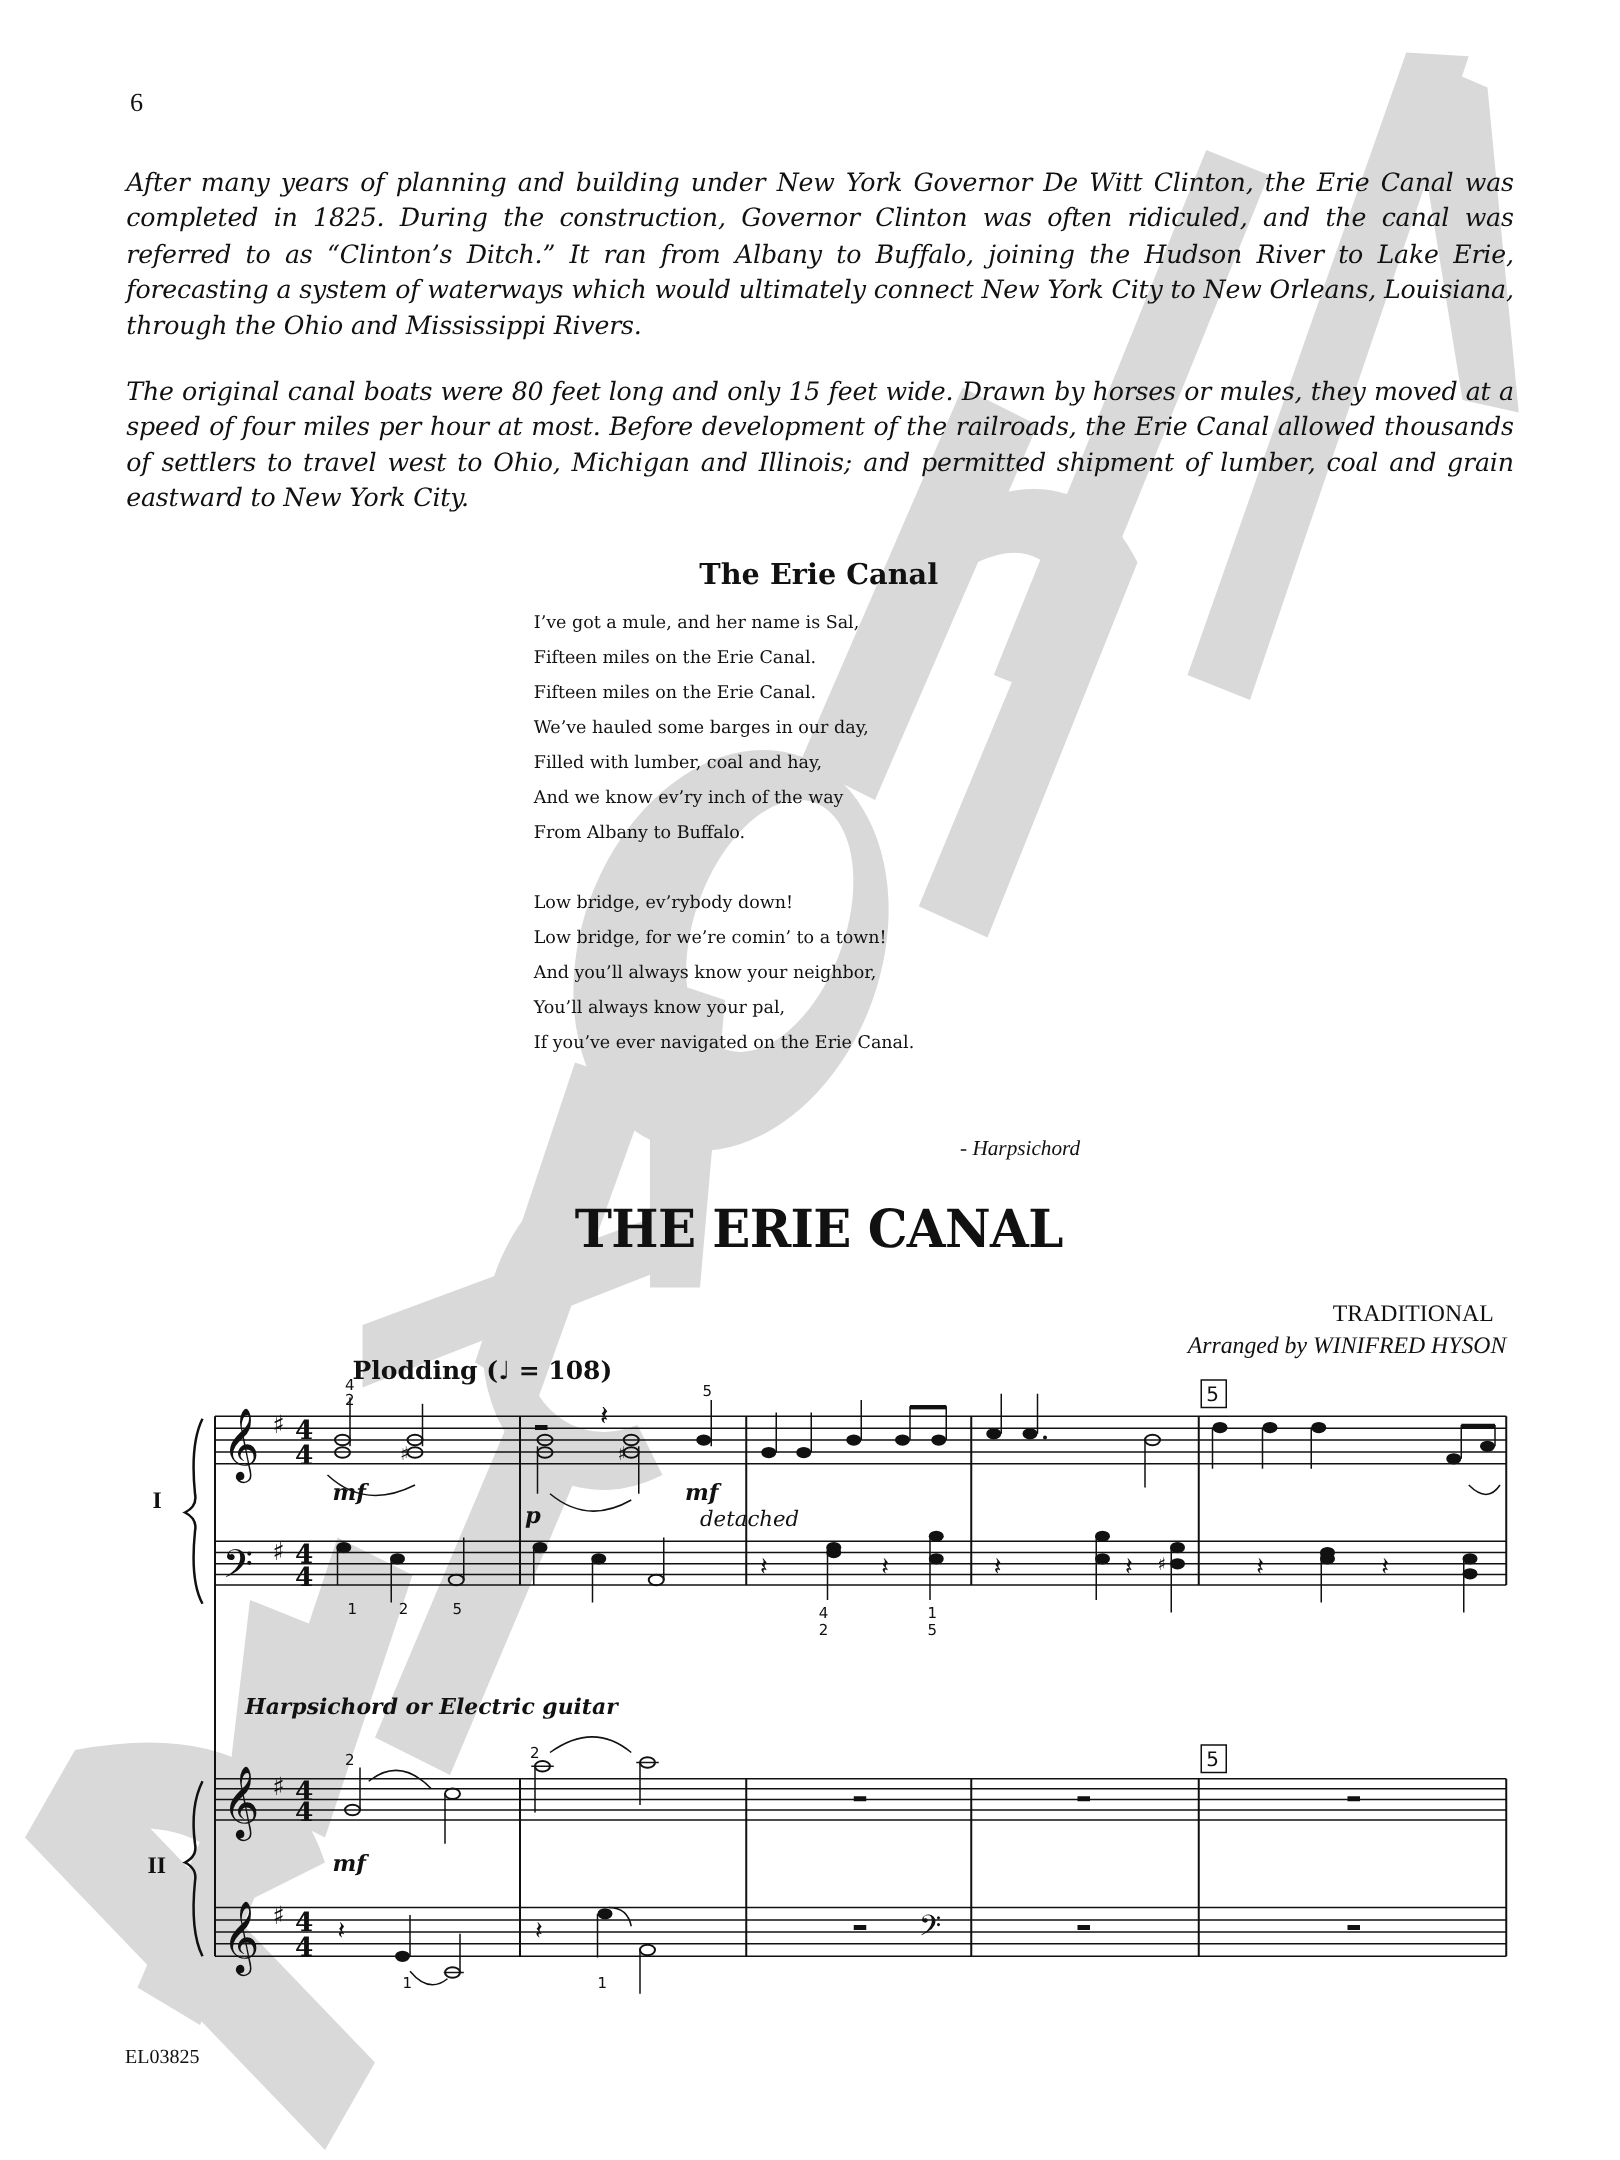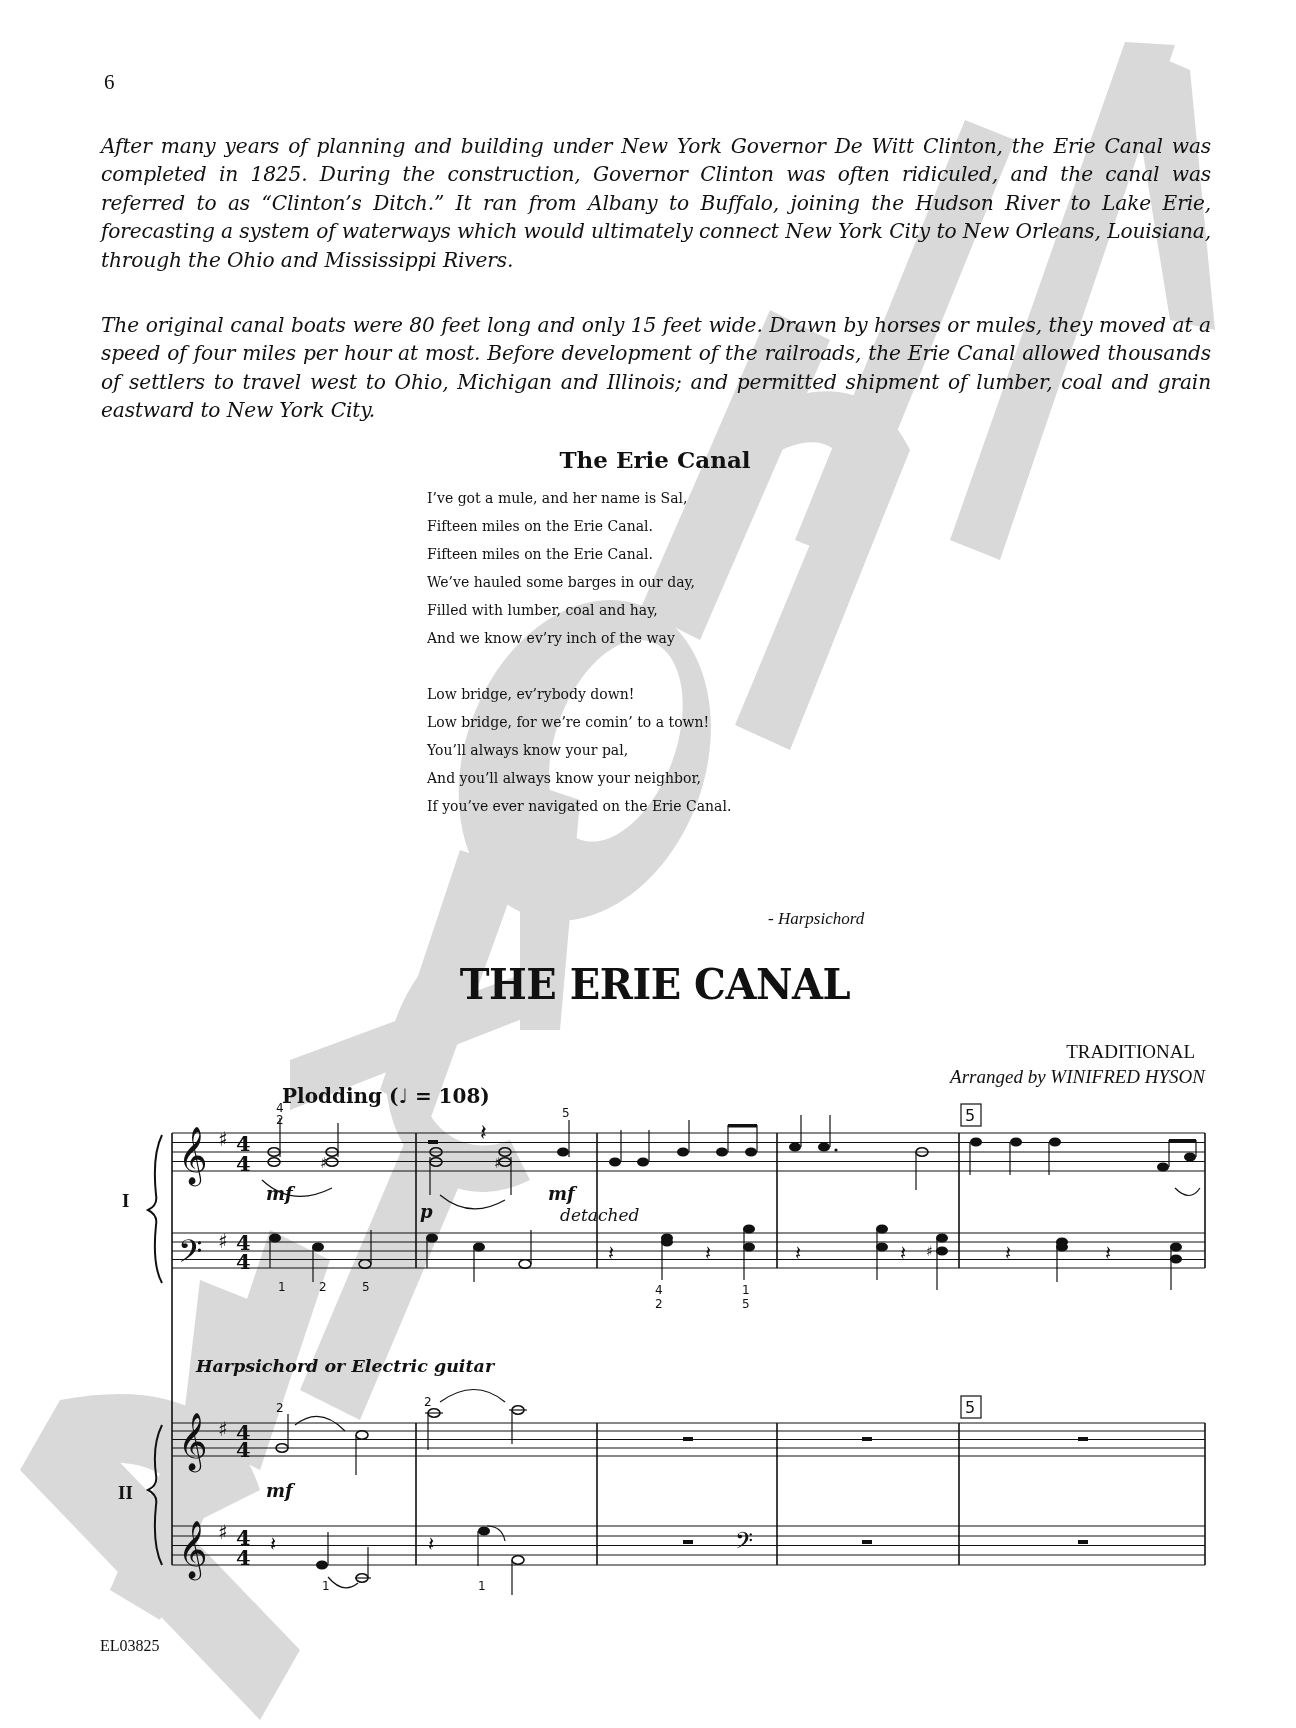--- a/index.html
+++ b/index.html
@@ -1,21 +1,21 @@
 <!DOCTYPE html>
 <html><head>
 <meta charset="utf-8">
 <style>
   html, body { margin: 0; padding: 0; background: #ffffff; }
   body { width: 1296px; height: 1728px; position: relative; overflow: hidden; font-family: "DejaVu Serif", serif; color: #111; }
   .abs { position: absolute; }
   .page-number { left: 104px; top: 70px; font-size: 21px; font-family: "Liberation Serif", serif; }
   .para { left: 101px; width: 1110px; font-family: "DejaVu Serif", serif; font-style: italic; font-size: 20.2px; line-height: 28.4px; text-align: justify; text-align-last: left; letter-spacing: -0.15px; }
   .para1 { top: 132px; }
-  .para2 { top: 299px; margin-top: 12px; }
+  .para2 { top: 299px; }
   .poem-title { left: 0; width: 1310px; top: 446px; text-align: center; font-weight: bold; font-size: 23px; font-family: "DejaVu Serif", serif; }
   .poem { left: 427px; top: 484px; font-size: 14px; line-height: 28px; font-family: "DejaVu Serif", serif; }
   .poem .gap { height: 28px; }
   .attribution { left: 768px; top: 909px; font-size: 17px; font-style: italic; font-family: "Liberation Serif", serif; }
   .song-title { left: 0; width: 1310px; top: 960px; text-align: center; font-size: 40px; font-weight: bold; font-family: "DejaVu Serif", serif; letter-spacing: -0.5px; transform: scaleY(1.05); }
   .composer { right: 101px; top: 1041px; text-align: left; font-family: "Liberation Serif", serif; font-size: 19px; }
   .arranger { right: 91px; top: 1066px; font-family: "Liberation Serif", serif; font-style: italic; font-size: 19px; }
   .tempo { left: 241px; top: 1084px; font-weight: bold; font-size: 20px; font-family: "DejaVu Serif", serif; margin-left: 41px; }
   .instrument-label { left: 196px; top: 1356px; font-weight: bold; font-style: italic; font-size: 17.5px; font-family: "DejaVu Serif", serif; }
   .part-label { font-weight: bold; font-size: 19px; font-family: "Liberation Serif", serif; }
@@ -63,25 +63,26 @@
 <div class="abs para para2">The original canal boats were 80 feet long and only 15 feet wide. Drawn by horses or mules, they moved at a speed of four miles per hour at most. Before development of the railroads, the Erie Canal allowed thousands of settlers to travel west to Ohio, Michigan and Illinois; and permitted shipment of lumber, coal and grain eastward to New York City.</div>
 
 <div class="abs poem-title">The Erie Canal</div>
 <div class="abs poem">
   <div>I’ve got a mule, and her name is Sal,</div>
   <div>Fifteen miles on the Erie Canal.</div>
   <div>Fifteen miles on the Erie Canal.</div>
   <div>We’ve hauled some barges in our day,</div>
   <div>Filled with lumber, coal and hay,</div>
   <div>And we know ev’ry inch of the way</div>
+  <div>From Albany to Buffalo.</div>
   <div class="gap"></div>
   <div>Low bridge, ev’rybody down!</div>
   <div>Low bridge, for we’re comin’ to a town!</div>
+  <div>And you’ll always know your neighbor,</div>
   <div>You’ll always know your pal,</div>
-  <div>And you’ll always know your neighbor,</div>
   <div>If you’ve ever navigated on the Erie Canal.</div>
 </div>
 <div class="abs attribution">- Harpsichord</div>
 
 <div class="abs song-title">THE ERIE CANAL</div>
 <div class="abs composer">TRADITIONAL</div>
 <div class="abs arranger">Arranged by WINIFRED HYSON</div>
 
 <div class="abs tempo"><span>Plodding (</span><span>♩</span><span> = 108)</span></div>
 

